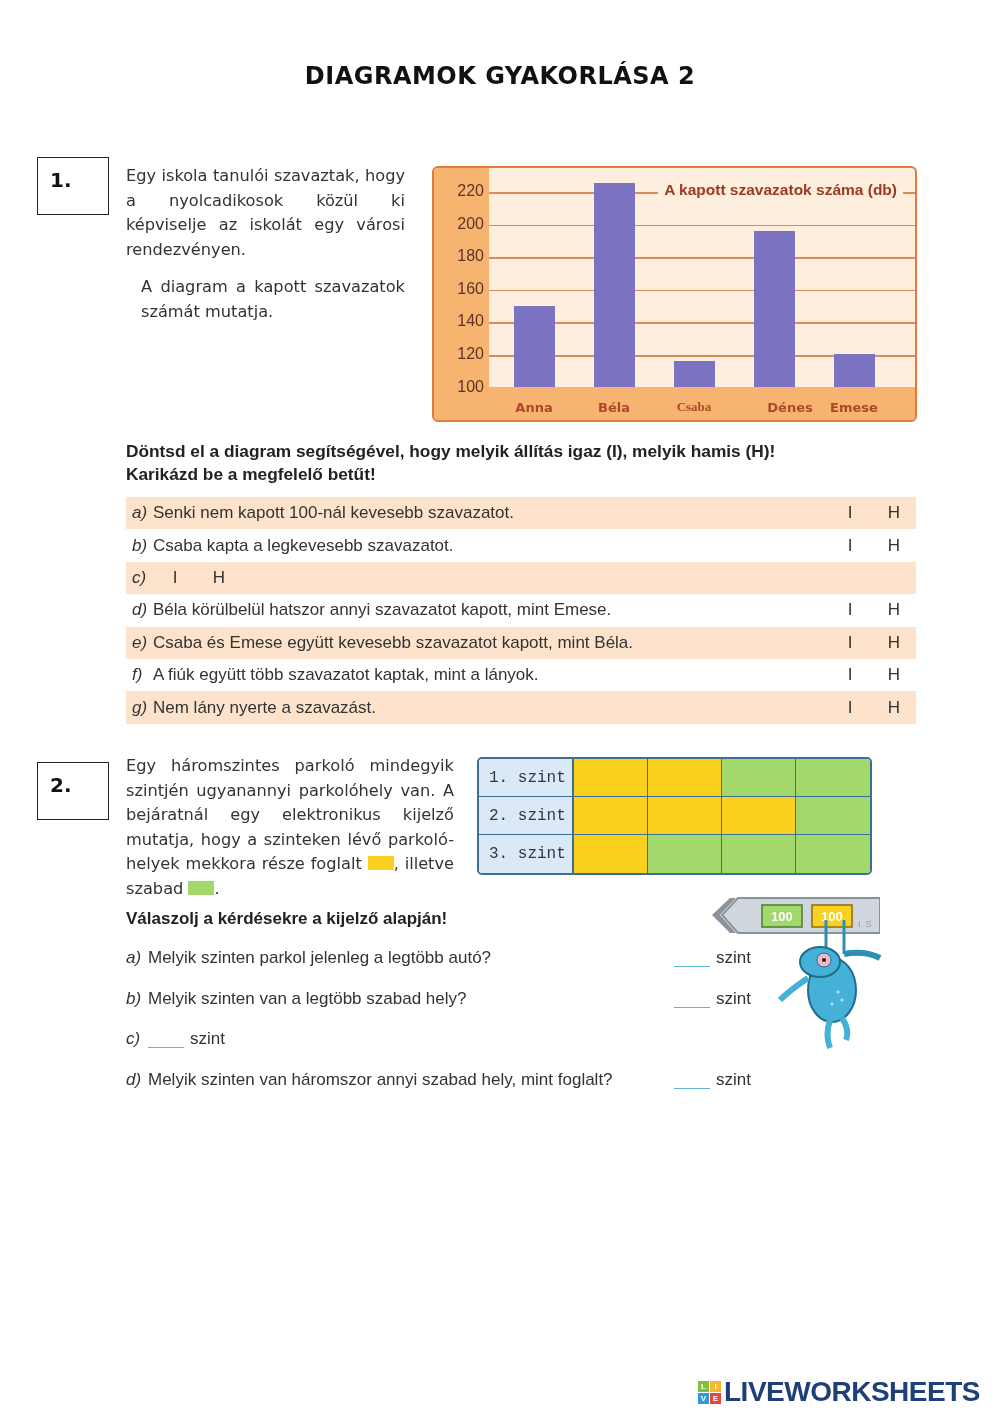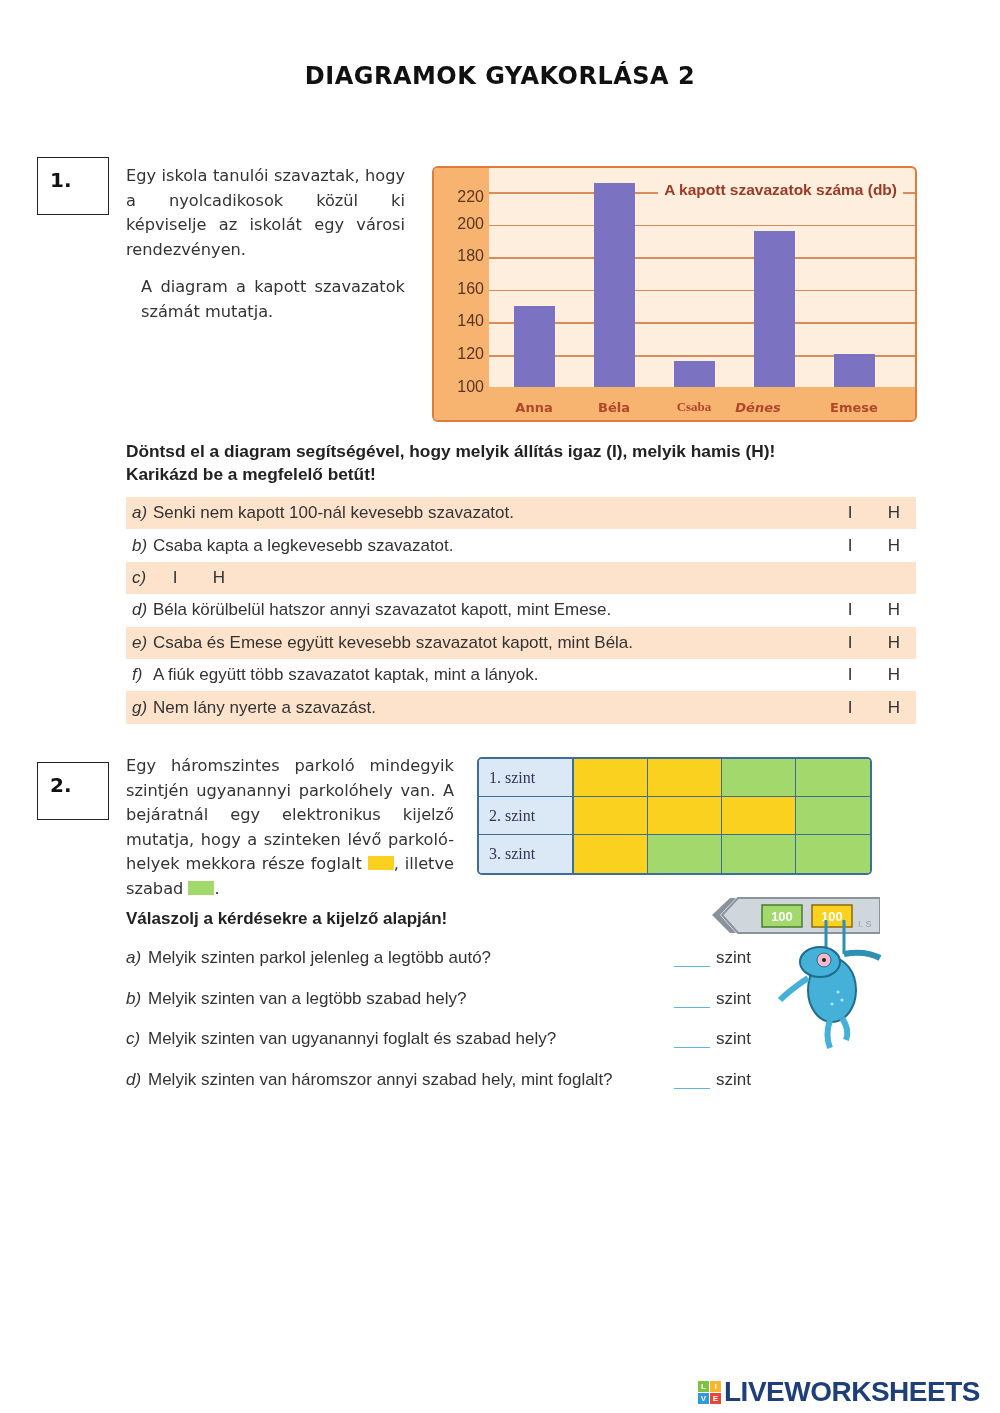--- a/index.html
+++ b/index.html
@@ -24,21 +24,21 @@
   .instr { position: absolute; left: 126px; top: 440px; font-family: "Liberation Sans", sans-serif; font-weight: bold; font-size: 17.3px; line-height: 23px; color: #222; }
   .statements { position: absolute; left: 126px; top: 497px; width: 790px; }
   .stmt { height: 32.4px; display: flex; align-items: center; font-family: "Liberation Sans", sans-serif; font-size: 17px; color: #333; }
   .stmt.shade { background: #fde3cc; }
   .stmt .letter { font-style: italic; width: 27px; padding-left: 6px; }
   .stmt .text { flex: 1; }
   .stmt .opt { width: 44px; text-align: center; }
 
   
   .park { position: absolute; left: 477px; top: 757px; width: 395px; height: 118px; border: 2px solid #3d6f96; border-radius: 5px; overflow: hidden; display: grid; grid-template-columns: 95px repeat(4, 1fr); grid-template-rows: repeat(3, 1fr); }
-  .park .lbl { background: #dbe9f7; display: flex; align-items: center; padding-left: 10px; font-family: Liberation Serif, serif; font-size: 16px; color: #335; border-right: 2px solid #3d6f96; border-bottom: 1.5px solid #3d6f96; text-align: right; }
+  .park .lbl { background: #dbe9f7; display: flex; align-items: center; padding-left: 10px; font-family: Liberation Mono, monospace; font-size: 16px; color: #335; border-right: 2px solid #3d6f96; border-bottom: 1.5px solid #3d6f96; text-align: right; }
   .park .cell { border-right: 1.5px solid #3d6f96; border-bottom: 1.5px solid #3d6f96; }
   .park .cell.last { border-right: none; }
   .park .row3 { border-bottom: none; }
   .park .occ { background: #fbd11f; }
   .park .free { background: #a3d86c; }
   .swatch { display: inline-block; width: 26px; height: 14px; vertical-align: -1px; }
 
   .subinstr { position: absolute; left: 126px; top: 909px; font-family: "Liberation Sans", sans-serif; font-weight: bold; font-size: 17px; color: #222; }
   .questions { position: absolute; left: 126px; top: 948px; width: 630px; }
   .q { height: 40.5px; display: flex; align-items: flex-start; font-family: "Liberation Sans", sans-serif; font-size: 17px; color: #333; }
@@ -64,21 +64,21 @@
 </div>
 <div class="intro" style="left:126px; top:164px; width:279px;">
   <p>Egy iskola tanulói szavaztak, hogy a nyolcadikosok közül ki képviselje az iskolát egy városi rendezvényen.</p>
   <p>A diagram a kapott szavazatok számát mutatja.</p>
 </div>
 
 <div class="chart">
   <div class="yaxis-band"></div>
   <div class="xaxis-band"></div>
   <div id="ticks">
-      <div class="ytick" style="top: 20px; text-align: right;">220</div>
+      <div class="ytick" style="top: 14px; text-align: right;">220</div>
       <div class="ytick" style="top: 46.6px;">200</div>
       <div class="ytick" style="top: 79.2px;">180</div>
       <div class="ytick" style="top: 111.8px;">160</div>
       <div class="ytick" style="top: 144.4px;">140</div>
       <div class="ytick" style="top: 177px;">120</div>
       <div class="ytick" style="top: 209.6px;">100</div>
     </div>
   <div class="plot" id="plot">
       <div class="grid" style="top: 24px;"></div>
       <div class="grid" style="top: 56.6px;"></div>
@@ -90,21 +90,21 @@
       <div class="bar" style="left: 105px; height: 203.75px; bottom: 0px;"></div>
       <div class="bar" style="left: 185px; height: 26.08px; bottom: 0px;"></div>
       <div class="bar" style="left: 265px; height: 156.48px; bottom: 0px;"></div>
       <div class="bar" style="left: 345px; height: 32.6px; bottom: 0px;"></div>
     </div>
   <div class="chart-title">A kapott szavazatok száma (db)</div>
   <div id="xlabels">
       <div class="xlabel" style="left: 60px;">Anna</div>
       <div class="xlabel" style="left: 140px;">Béla</div>
       <div class="xlabel" style="left: 220px; font-family: Liberation Serif, serif;">Csaba</div>
-      <div class="xlabel" style="left: 284px; font-style: italic;">Dénes</div>
+      <div class="xlabel" style="left: 316px;">Dénes</div>
       <div class="xlabel" style="left: 380px;">Emese</div>
     </div>
 </div>
 
 <div class="instr">
   <div>Döntsd el a diagram segítségével, hogy melyik állítás igaz (I), melyik hamis (H)!</div>
   <div>Karikázd be a megfelelő betűt!</div>
 </div>
 
 <div class="statements" id="statements">
@@ -213,21 +213,20 @@
       <span class="unit">szint</span>
     </div>
     <div class="q">
       <span class="letter">b)</span>
       <span class="text">Melyik szinten van a legtöbb szabad hely?</span>
       <span class="blank"></span>
       <span class="unit">szint</span>
     </div>
     <div class="q">
       <span class="letter">c)</span>
-      <span class="text">Melyik szinten van ugyanannyi foglalt és szabad hely?</span>
       <span class="blank"></span>
       <span class="unit">szint</span>
     </div>
     <div class="q">
       <span class="letter">d)</span>
       <span class="text">Melyik szinten van háromszor annyi szabad hely, mint foglalt?</span>
       <span class="blank"></span>
       <span class="unit">szint</span>
     </div>
   </div>

